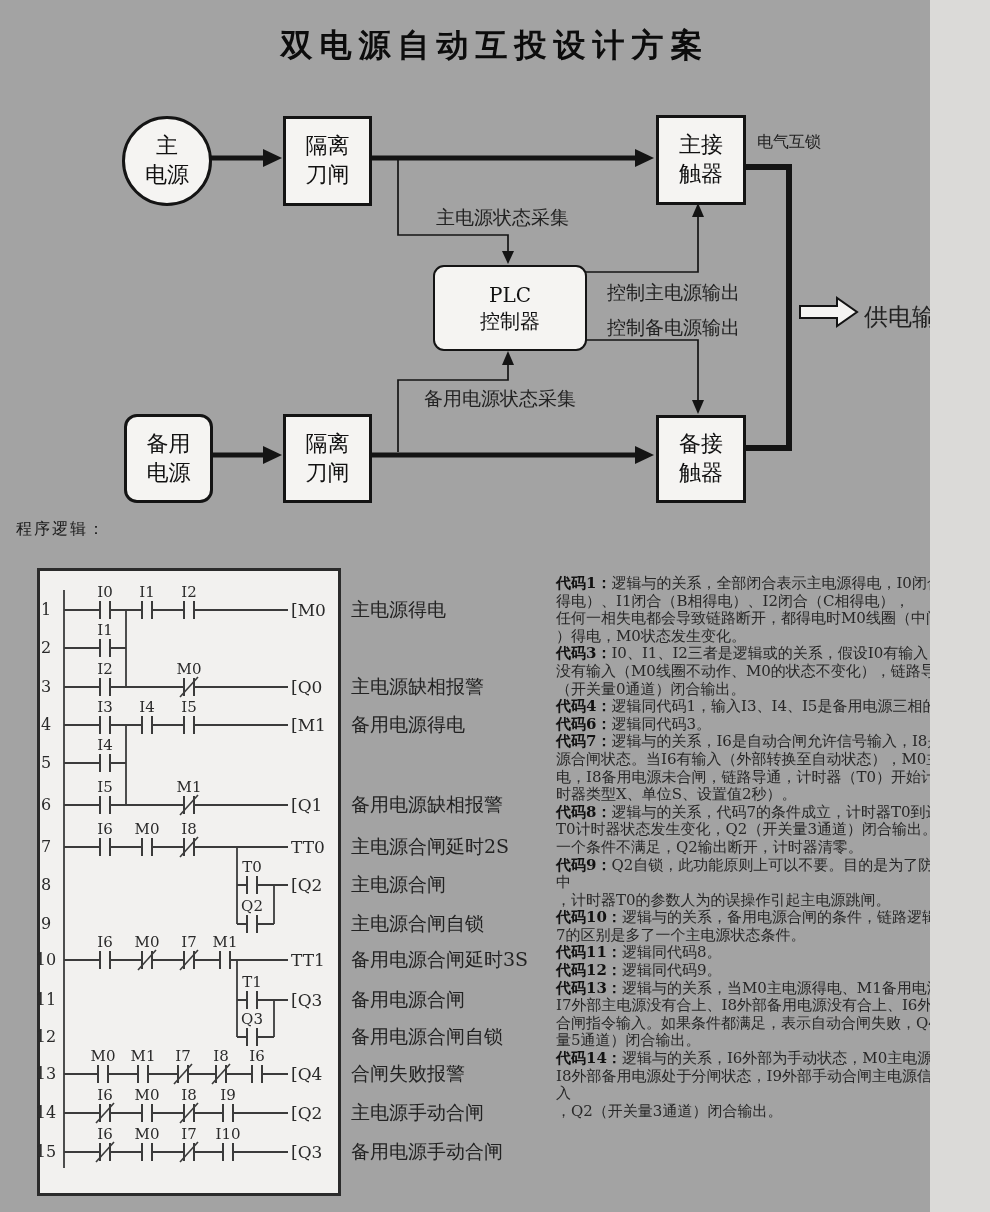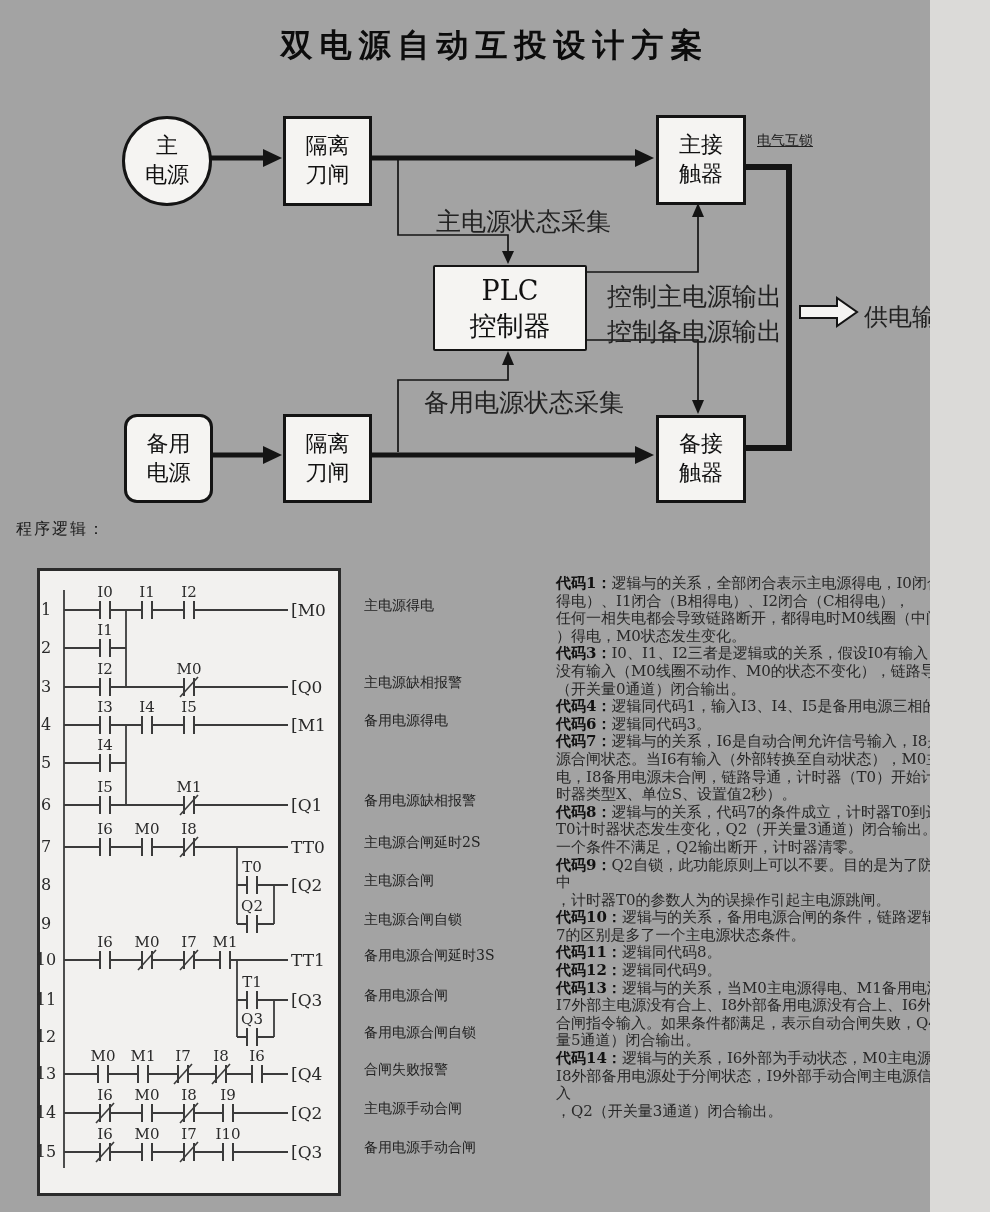--- a/index.html
+++ b/index.html
@@ -9,41 +9,41 @@
   .title{position:absolute;top:24px;left:0;width:990px;text-align:center;
          font-family:"DejaVu Sans",sans-serif;font-weight:bold;font-size:32px;letter-spacing:7px;color:#0c0c0c;}
 
   
   .node{position:absolute;display:flex;align-items:center;justify-content:center;text-align:center;
         background:#f5f4f2;border:3px solid #141414;font-size:22px;line-height:1.3;
         white-space:pre-line;color:#111;}
   .n-main-power{left:122px;top:116px;width:84px;height:84px;border-radius:50%;}
   .n-isolator-top{left:283px;top:116px;width:83px;height:84px;}
   .n-main-contactor{left:656px;top:115px;width:84px;height:84px;}
-  .n-plc{left:433px;top:265px;width:150px;height:82px;border-radius:2px;border-width:2.5px;font-size:27px;}
+  .n-plc{left:433px;top:265px;width:150px;height:82px;border-radius:11px;border-width:2.5px;font-size:20px;}
   .n-backup-power{left:124px;top:414px;width:83px;height:83px;border-radius:13px;}
   .n-isolator-bottom{left:283px;top:414px;width:83px;height:83px;}
   .n-backup-contactor{left:656px;top:415px;width:84px;height:82px;}
 
-  .lbl{position:absolute;font-size:25px;color:#222;white-space:nowrap;}
+  .lbl{position:absolute;font-size:19px;color:#222;white-space:nowrap;}
   .lbl-main-status{left:436px;top:205px;}
   .lbl-ctrl-main{left:607px;top:280px;}
   .lbl-ctrl-backup{left:607px;top:315px;}
   .lbl-backup-status{left:424px;top:386px;}
-  .lbl-interlock{left:757px;top:132px;font-size:14px;text-decoration:underline;}
+  .lbl-interlock{left:757px;top:132px;font-size:16px;}
   .lbl-supply{left:864px;top:301px;font-size:24px;}
 
   .section-label{position:absolute;left:16px;top:519px;font-size:16px;letter-spacing:2px;color:#1a1a1a;}
 
   
   .ladder-box{position:absolute;left:37px;top:568px;width:298px;height:622px;
               border:3px solid #2b2b2b;background:#f2f1ef;}
   #overlay-svg{position:absolute;left:0;top:0;width:990px;height:1212px;pointer-events:none;}
 
-  #ladder-labels div{position:absolute;left:364px;font-size:14px;color:#222;white-space:nowrap;}
+  #ladder-labels div{position:absolute;left:351px;font-size:19px;color:#222;white-space:nowrap;}
 
   
   .notes{position:absolute;left:556px;top:575px;width:434px;font-size:15px;line-height:17.6px;
          color:#272727;}
   .notes p{margin:0;white-space:pre-wrap;}
   .notes b{font-weight:bold;color:#111;}
 </style>
 </head>
 <body>
 

